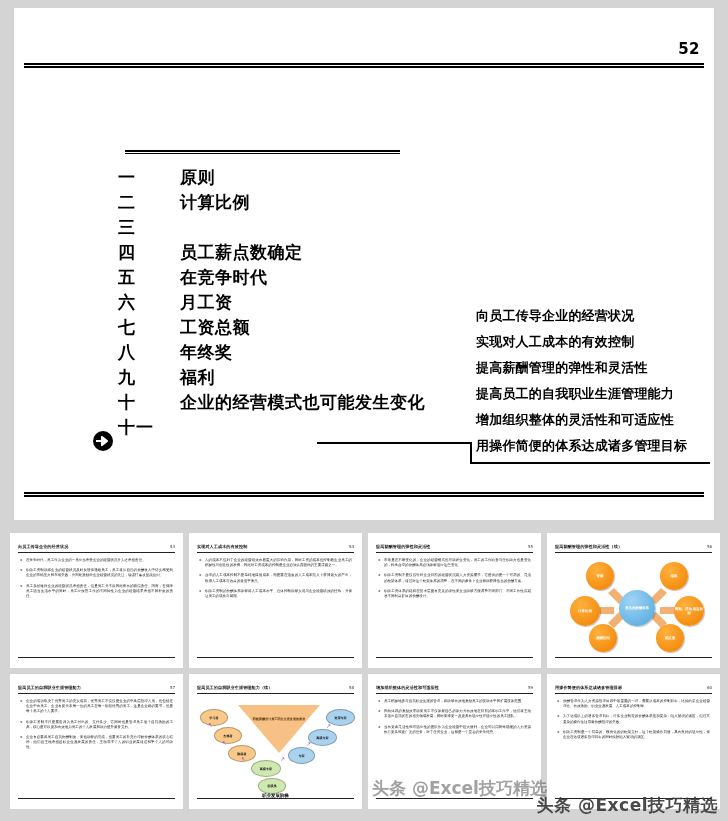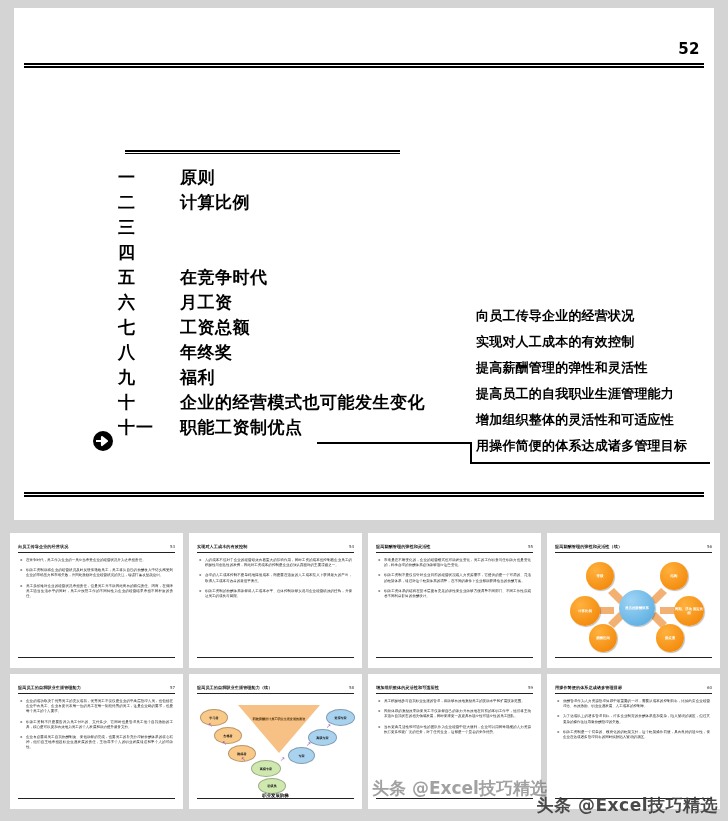--- a/index.html
+++ b/index.html
@@ -367,20 +367,21 @@
       </div>
       <div class="toc-row">
         <span class="toc-num">二</span>
         <span class="toc-label">计算比例</span>
       </div>
       <div class="toc-row">
         <span class="toc-num">三</span>
       </div>
       <div class="toc-row">
         <span class="toc-num">四</span>
+        <span class="toc-label">员工薪点数确定</span>
       </div>
       <div class="toc-row">
         <span class="toc-num">五</span>
         <span class="toc-label">在竞争时代</span>
       </div>
       <div class="toc-row">
         <span class="toc-num">六</span>
         <span class="toc-label">月工资</span>
       </div>
       <div class="toc-row">
@@ -394,21 +395,20 @@
       <div class="toc-row">
         <span class="toc-num">九</span>
         <span class="toc-label">福利</span>
       </div>
       <div class="toc-row">
         <span class="toc-num">十</span>
         <span class="toc-label">企业的经营模式也可能发生变化</span>
       </div>
       <div class="toc-row highlight">
         <span class="toc-num">十一</span>
-        <span class="toc-label">职能工资制优点</span>
       </div>
     </div>
 
     <div class="arrow-marker">
       <svg width="22" height="22" viewBox="0 0 22 22" aria-hidden="true">
         <circle cx="11" cy="11" r="10" fill="#000"></circle>
         <path d="M4 11 H13 M10 7 L15 11 L10 15 Z" fill="#fff" stroke="#fff" stroke-width="2.2" stroke-linejoin="round"></path>
       </svg>
     </div>
 

